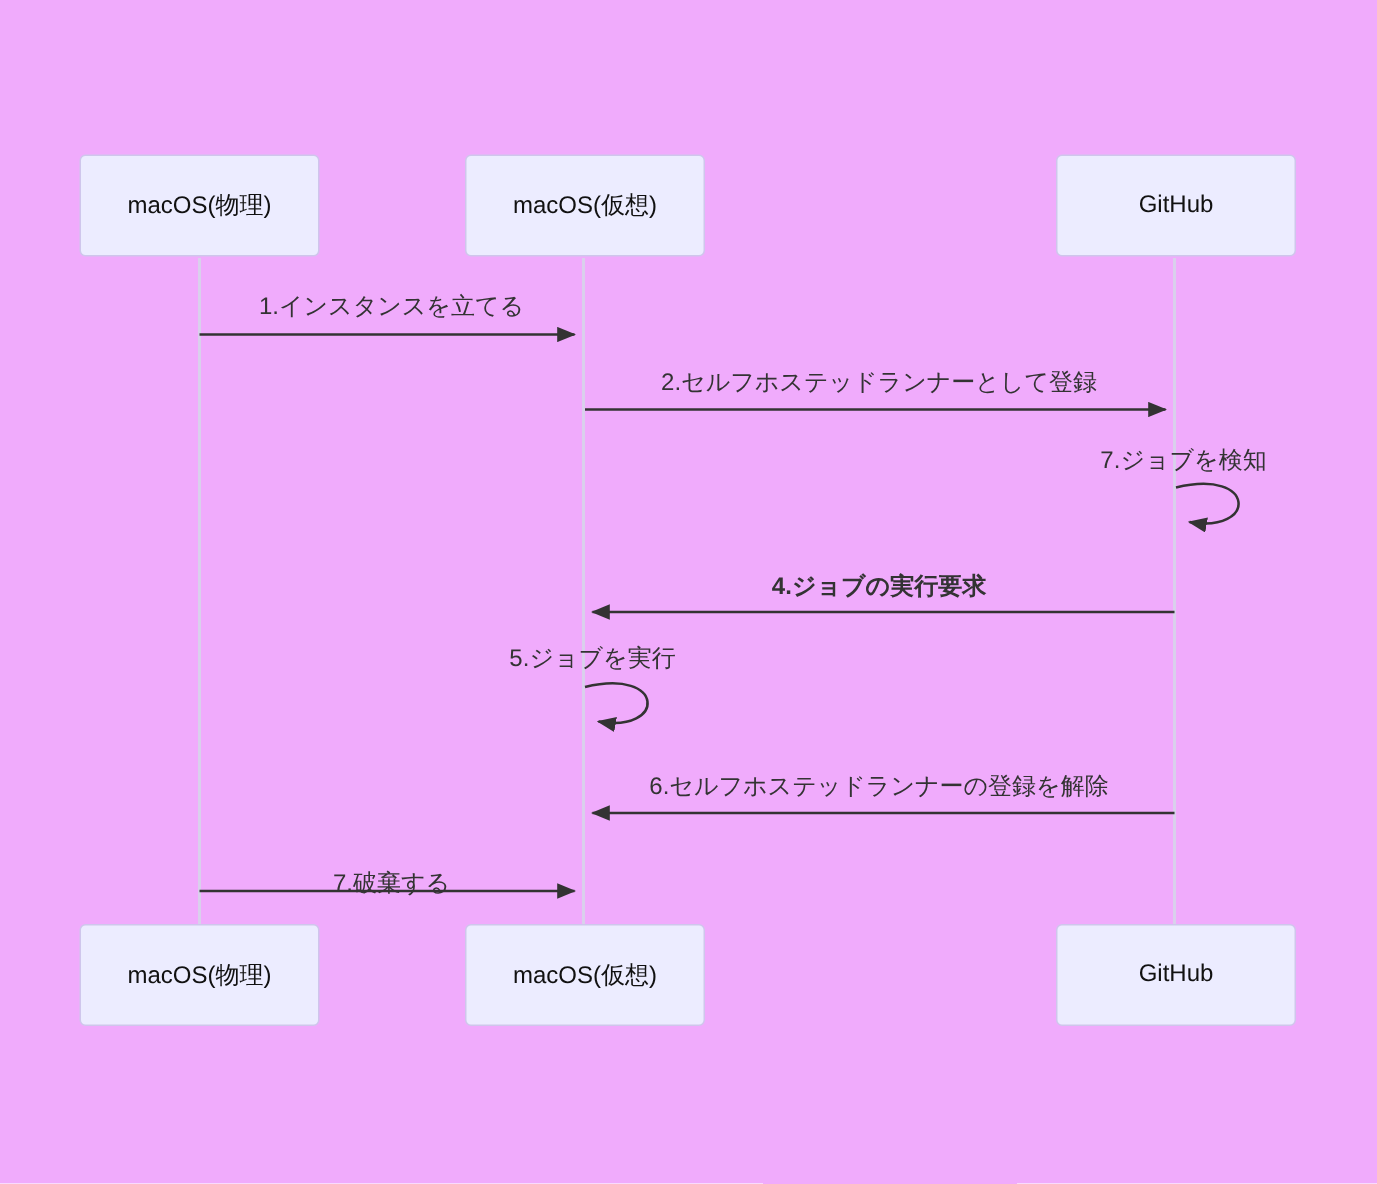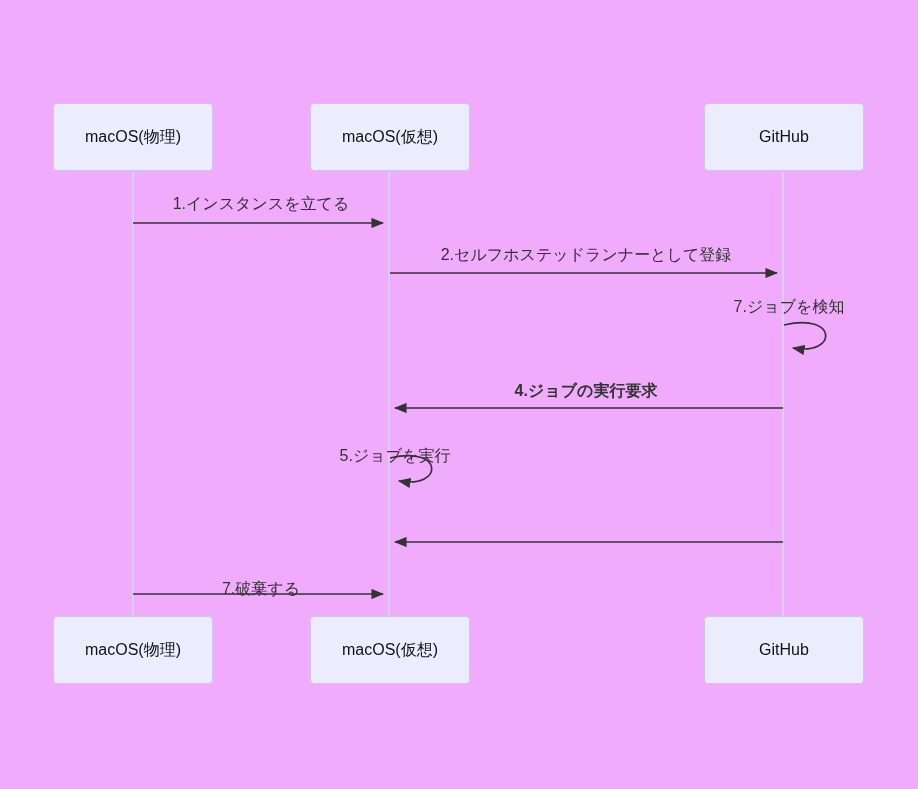--- a/index.html
+++ b/index.html
@@ -80,16 +80,17 @@
   <div class="actor-box" style="left:704px; top:103px;">GitHub</div>
 
   <div class="actor-box" style="left:53px; top:616px;">macOS(物理)</div>
   <div class="actor-box" style="left:310px; top:616px;">macOS(仮想)</div>
   <div class="actor-box" style="left:704px; top:616px;">GitHub</div>
 
   <div class="msg-label" style="left:261px; top:194px;">1.インスタンスを立てる</div>
   <div class="msg-label" style="left:586px; top:245px;text-align:center;">2.セルフホステッドランナーとして登録</div>
   <div class="msg-label" style="left:789px; top:297px;">7.ジョブを検知</div>
   <div class="msg-label" style="left:586px; top:381px;font-weight:bold;">4.ジョブの実行要求</div>
-  <div class="msg-label" style="left:395px; top:446px;">5.ジョブを実行</div>
+  <div class="msg-label" style="left:395px; top:429px;">5.ジョブを実行</div>
+  <div class="msg-label" style="left:586px; top:514px;">6.セルフホステッドランナーの登録を解除</div>
   <div class="msg-label" style="left:261px; top:579px;">7.破棄する</div>
 
 </div>
 
 </body></html>

